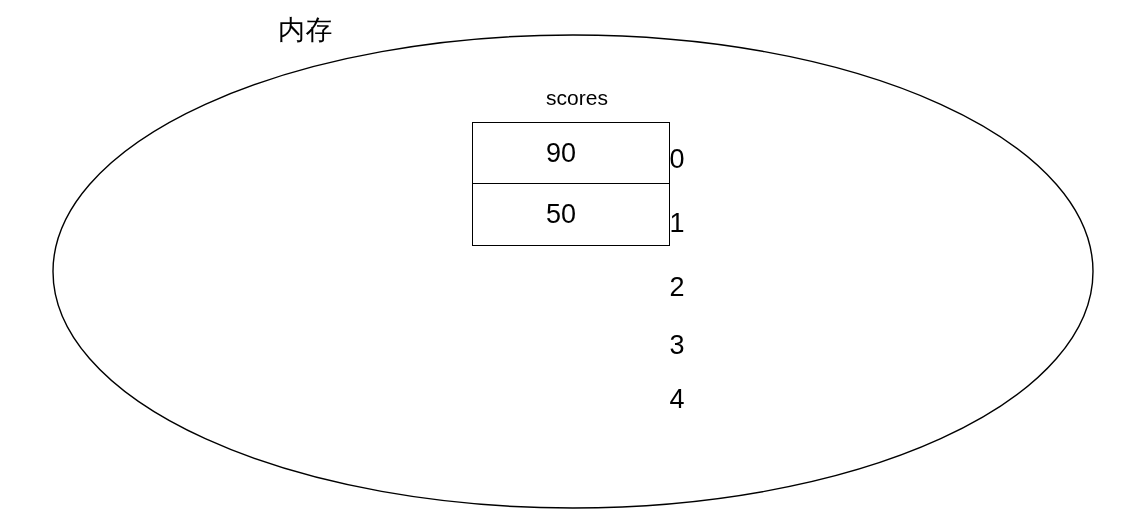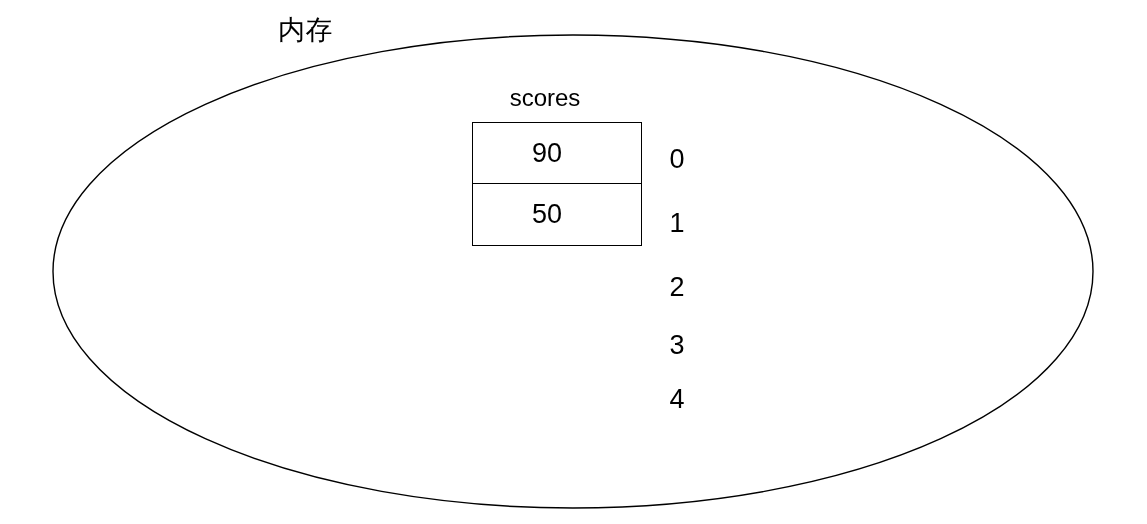--- a/index.html
+++ b/index.html
@@ -37,34 +37,34 @@
     left: 278px;
     top: 13px;
     font-size: 27px;
     line-height: 34px;
     letter-spacing: 0.5px;
     white-space: nowrap;
   }
   
   .array-title {
     position: absolute;
-    left: 460px;
+    left: 492px;
     top: 82px;
     width: 170px;
     text-align: center;
-    font-size: 24px;
+    font-size: 21px;
     line-height: 32px;
     white-space: nowrap;
   }
   
   #array-table {
     position: absolute;
     left: 472px;
     top: 122px;
-    width: 170px;
+    width: 198px;
     border: 1.3px solid #000000;
     box-sizing: border-box;
     background: #ffffff;
   }
   .array-cell {
     position: relative;
     height: 60.8px;
     box-sizing: border-box;
     border-bottom: 1.3px solid #000000;
     display: flex;

